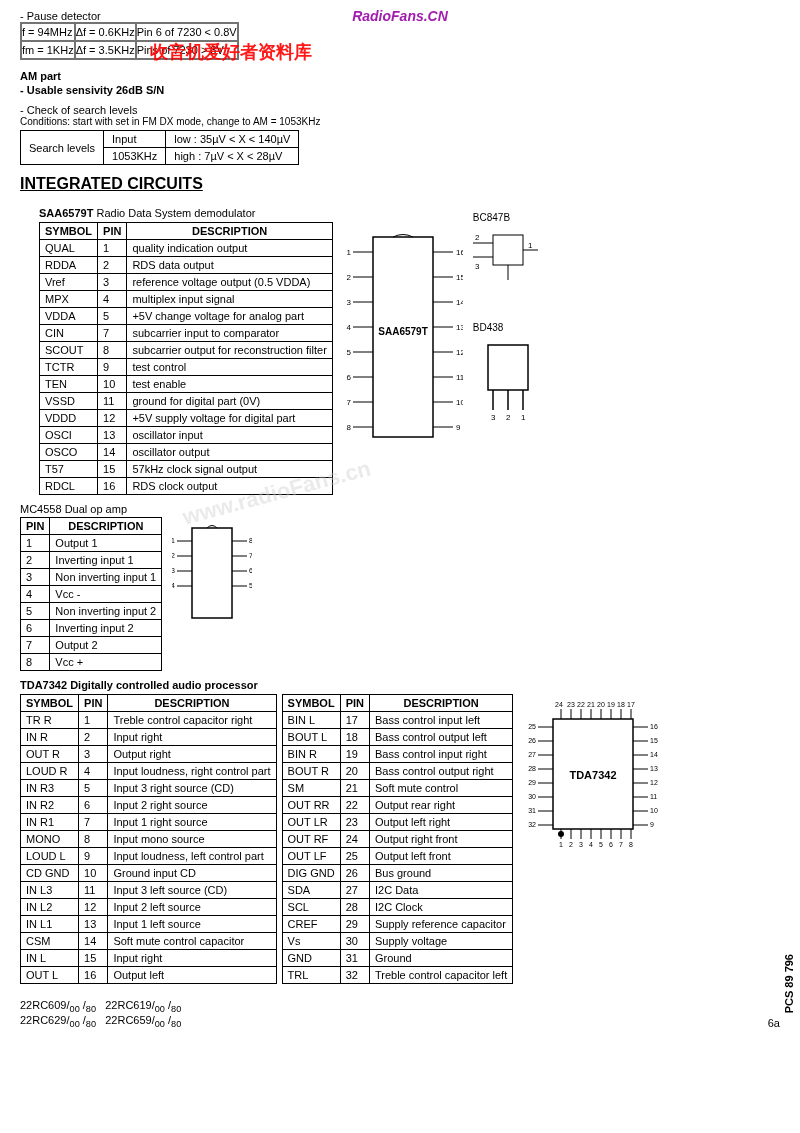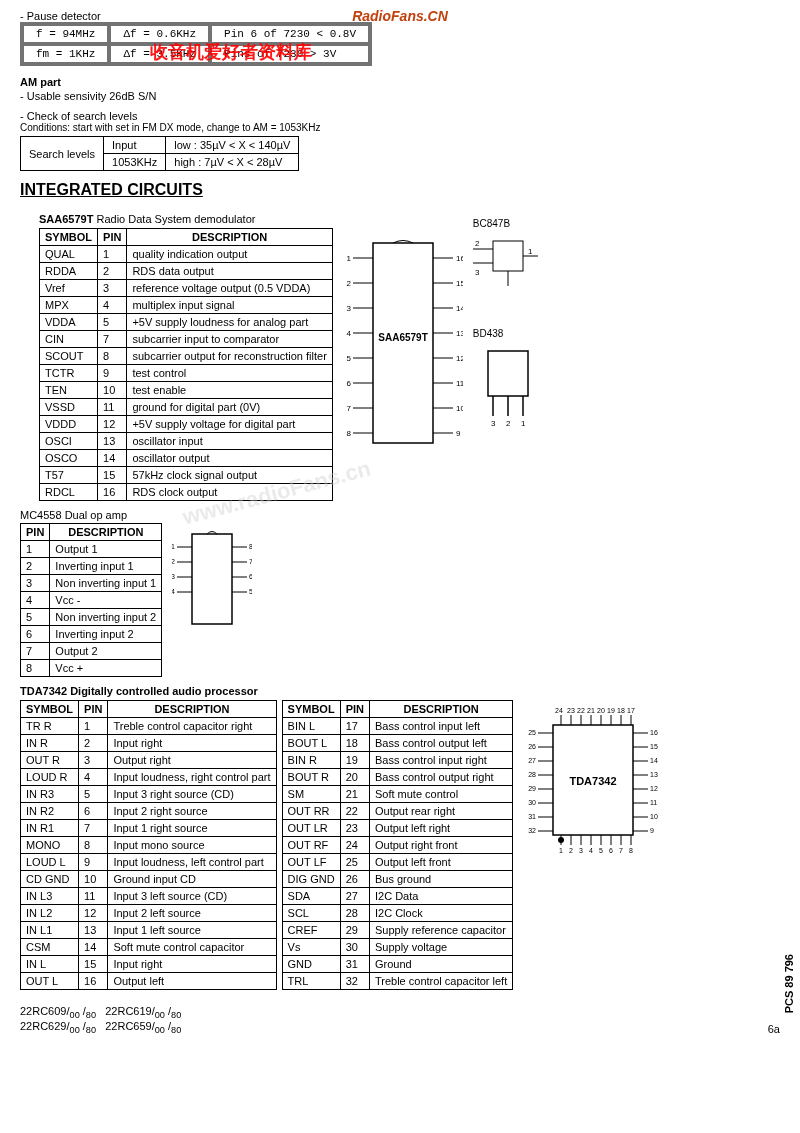--- a/index.html
+++ b/index.html
@@ -10,44 +10,44 @@
       color: #000;
       width: 800px;
       min-height: 1133px;
       padding: 10px 20px;
       position: relative;
     }
     .section { margin-bottom: 8px; }
     table { border-collapse: collapse; font-size: 11px; }
     table td, table th { border: 1px solid #000; padding: 2px 5px; }
     .radiofans-title {
-      color: #c2410c;
+      color: #a21caf;
       font-weight: bold;
       font-size: 14px;
       text-align: center;
       position: absolute;
       top: 8px;
       left: 200px;
       width: 400px;
       font-style: italic;
     }
     .watermark {
       position: absolute;
       top: 40px;
       left: 150px;
       color: red;
       font-size: 18px;
       font-weight: bold;
       opacity: 0.9;
     }
     .pause-section { margin-bottom: 6px; }
     .pause-table { margin-bottom: 10px; }
-    .pause-table td { border: 4px solid #737373; padding: 2px 12px; font-family: Liberation Mono, monospace; }
+    .pause-table td { border: 2px solid #737373; padding: 2px 0; }
     .am-part { font-weight: bold; margin-bottom: 2px; }
-    .usable { margin-bottom: 4px; }
+    .usable { margin-bottom: 4px; font-weight: bold; }
     .sensitivity-table { margin-bottom: 10px; }
     .search-section { margin-bottom: 10px; }
     .search-table td { border: 1px solid #000; padding: 2px 8px; }
     .integrated-title { font-weight: bold; text-decoration: underline; font-size: 16px; margin-bottom: 14px; }
     .ic-section { margin-bottom: 10px; }
     .bottom-bar { display: flex; justify-content: space-between; align-items: flex-end; margin-top: 15px; }
     .pcs-rotated {
       position: absolute;
       right: 5px;
       bottom: 120px;
@@ -149,21 +149,21 @@
               <td>reference voltage output (0.5 VDDA)</td>
             </tr>
             <tr>
               <td>MPX</td>
               <td>4</td>
               <td>multiplex input signal</td>
             </tr>
             <tr>
               <td>VDDA</td>
               <td>5</td>
-              <td>+5V supply loudness for analog part</td>
+              <td>+5V change voltage for analog part</td>
             </tr>
             <tr>
               <td>CIN</td>
               <td>7</td>
               <td>subcarrier input to comparator</td>
             </tr>
             <tr>
               <td>SCOUT</td>
               <td>8</td>
               <td>subcarrier output for reconstruction filter</td>

